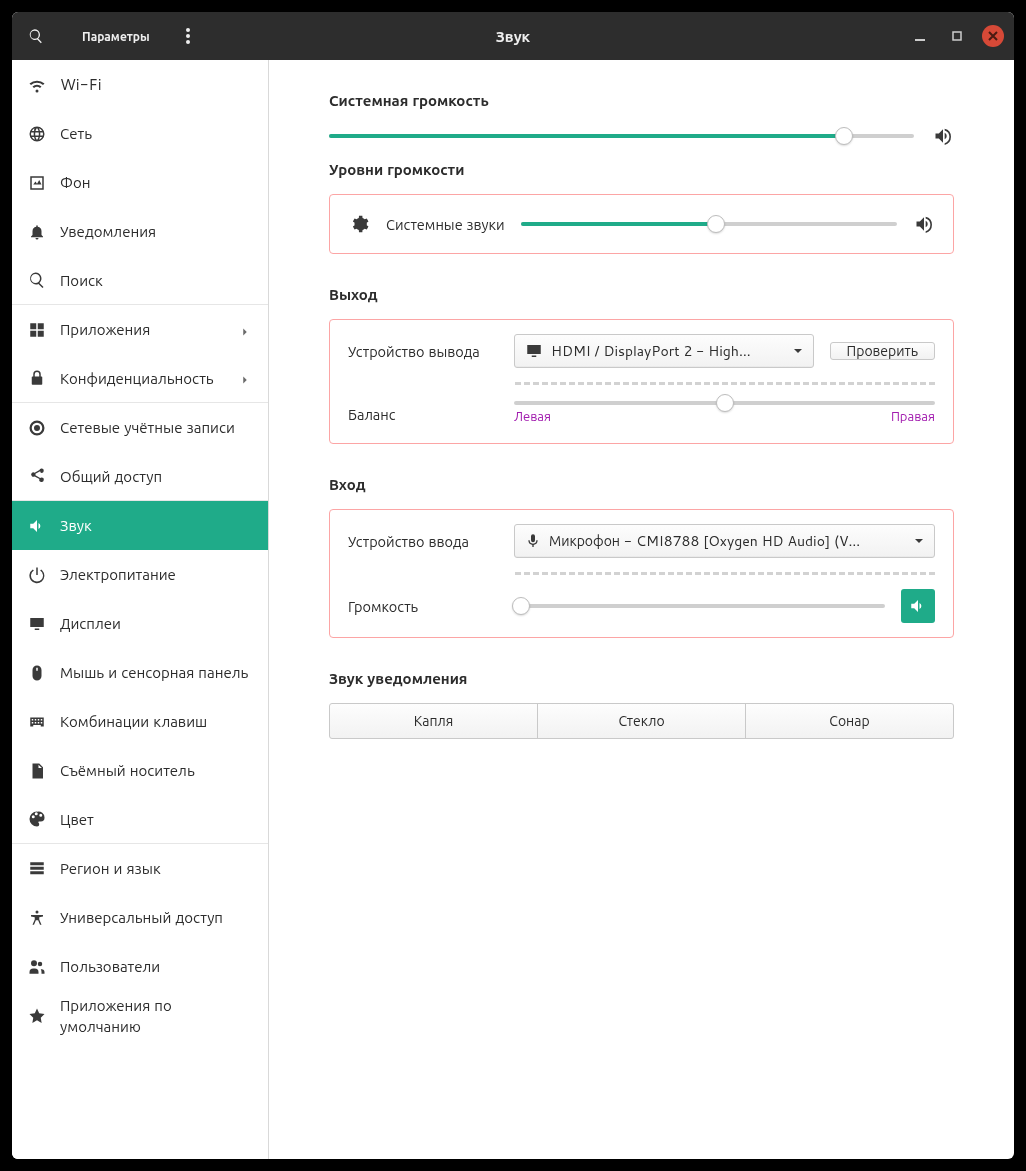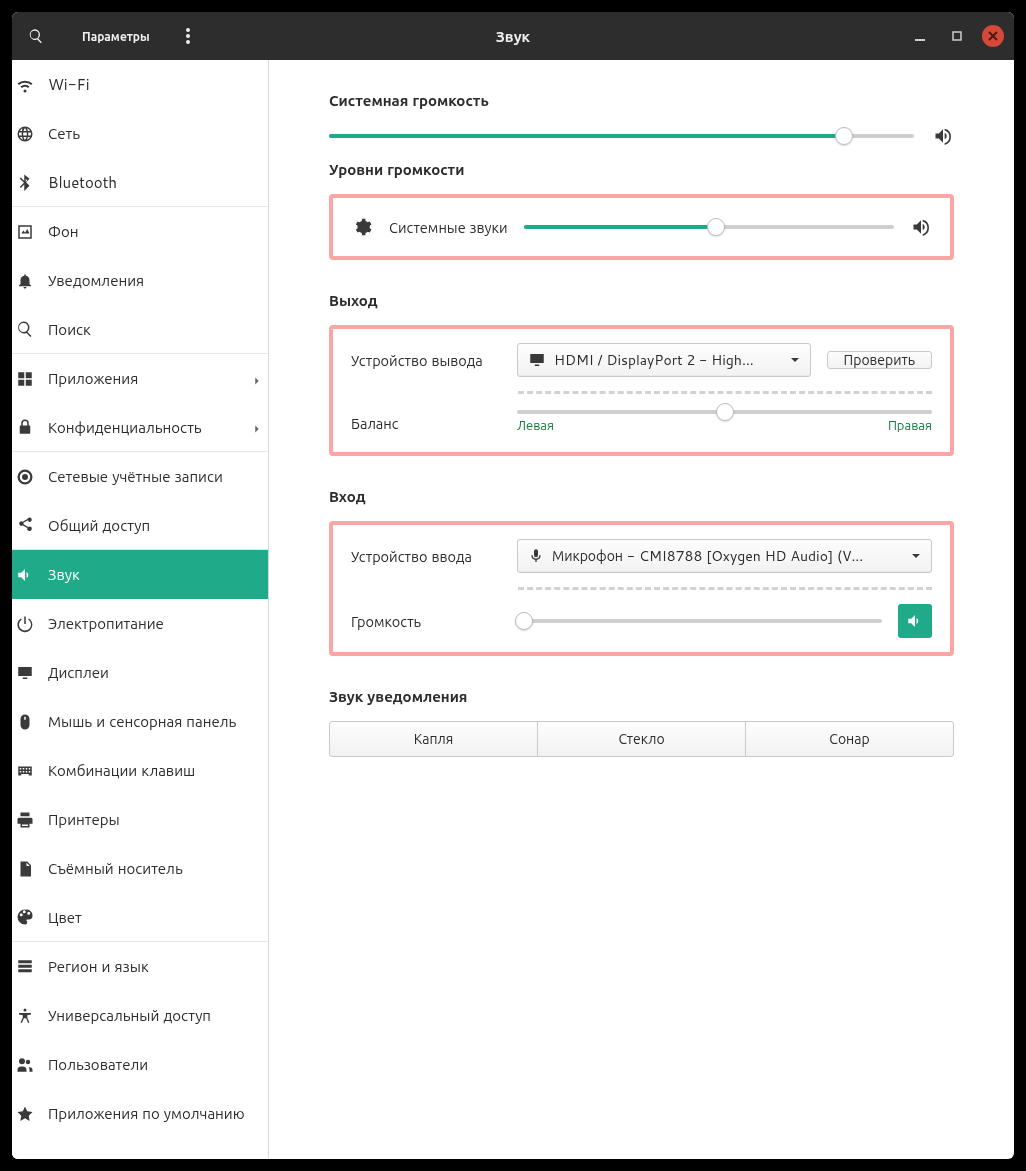--- a/index.html
+++ b/index.html
@@ -9,50 +9,50 @@
 .tb-left{display:flex;align-items:center;height:100%}
 .tb-search{width:48px;height:48px;display:flex;align-items:center;justify-content:center;cursor:pointer}
 .tb-title{padding:0 22px;font-size:12px;font-weight:600}
 .tb-menu{width:32px;height:48px;display:flex;align-items:center;justify-content:center;cursor:pointer}
 .tb-center{position:absolute;left:50%;transform:translateX(-50%);font-size:15px;font-weight:600}
 .tb-right{margin-left:auto;display:flex;align-items:center;padding-right:10px;gap:14px}
 .tb-btn{width:22px;height:22px;display:flex;align-items:center;justify-content:center;cursor:pointer}
 .tb-close{width:22px;height:22px;border-radius:50%;background:#d64937;display:flex;align-items:center;justify-content:center;cursor:pointer}
 .body{flex:1;display:flex;overflow:hidden}
 .sidebar{width:257px;background:#fff;border-right:1px solid #d9d9d9;overflow-y:auto}
-.sb-item{height:49px;display:flex;align-items:center;padding:0 4px;cursor:pointer;border-bottom:0px solid transparent;position:relative;gap:14px;color:#2c2c2c;font-size:15px}
+.sb-item{height:49px;display:flex;align-items:center;padding:0 16px;cursor:pointer;border-bottom:0px solid transparent;position:relative;gap:14px;color:#2c2c2c;font-size:15px}
 .sb-item.sep-after{border-bottom:1px solid #e6e6e6}
 .sb-item.active{background:#1fab89;color:#fff}
 .sb-item.active .sb-icon svg{fill:#fff}
 .sb-icon{width:18px;height:18px;display:flex;align-items:center;justify-content:center}
 .sb-icon svg{fill:#3a3a3a;width:18px;height:18px}
 .sb-label{flex:1}
 .sb-chevron{width:14px;height:14px}
 .sb-chevron svg{fill:#6a6a6a;width:14px;height:14px}
 .content{flex:1;padding:30px 60px 30px 60px;overflow-y:auto;color:#2c2c2c}
 .section-title{font-size:15px;font-weight:700;margin-bottom:14px}
 .sysvol{margin-bottom:28px}
 .slider-row{display:flex;align-items:center;gap:18px}
 .slider{flex:1;height:20px;position:relative;display:flex;align-items:center}
 .track{position:absolute;left:0;right:0;height:4px;background:#cfcfcf;border-radius:2px}
 .fill{position:absolute;left:0;height:4px;background:#1fab89;border-radius:2px}
 .thumb{position:absolute;width:18px;height:18px;background:#fff;border:1px solid #bdbdbd;border-radius:50%;top:50%;transform:translate(-50%,-50%);box-shadow:0 1px 2px rgba(0,0,0,.15)}
 .vol-icon{width:22px;height:22px;display:flex;align-items:center;justify-content:center}
 .vol-icon svg{fill:#3a3a3a;width:20px;height:20px}
-.card{border:4px solid #fca5a5;border-radius:4px;margin-bottom:30px;background:#fff}
+.card{border:1px solid #fca5a5;border-radius:4px;margin-bottom:30px;background:#fff}
 .card-row{padding:14px 18px;display:flex;align-items:center;gap:16px;min-height:58px}
 .row-label{font-size:14.5px;min-width:150px}
 .row-icon{width:22px;height:22px;display:flex;align-items:center;justify-content:center}
 .row-icon svg{fill:#3a3a3a;width:20px;height:20px}
 .select{flex:1;height:34px;border:1px solid #c9c9c9;border-radius:3px;background:linear-gradient(#fdfdfd,#f2f2f2);display:flex;align-items:center;padding:0 10px;gap:8px;cursor:pointer;font-size:14px;box-shadow:inset 0 -1px 0 rgba(0,0,0,.03)}
 .select-text{flex:1;white-space:nowrap;overflow:hidden;text-overflow:ellipsis}
 .select .caret svg{fill:#3a3a3a;width:10px;height:10px}
 .btn{height:18px;padding:0 16px;border:1px solid #c9c9c9;border-radius:3px;background:linear-gradient(#fdfdfd,#f2f2f2);cursor:pointer;font-size:14px;display:flex;align-items:center}
 .balance-wrap{flex:1;display:flex;flex-direction:column;gap:4px}
-.balance-labels{display:flex;justify-content:space-between;font-size:13px;color:#15803d}
+.balance-labels{display:flex;justify-content:space-between;font-size:13px;color:#a21caf}
 .dash-under{height:0;border-top:3px dashed #d2d2d2;margin:0 18px 0 185px}
 .input-vol-icon{width:34px;height:34px;background:#1fab89;border-radius:3px;display:flex;align-items:center;justify-content:center;cursor:pointer}
 .input-vol-icon svg{fill:#fff;width:18px;height:18px}
 .alert-group{display:flex;border:1px solid #c9c9c9;border-radius:3px;overflow:hidden;background:linear-gradient(#fdfdfd,#f2f2f2)}
 .alert-btn{flex:1;height:34px;display:flex;align-items:center;justify-content:center;font-size:14px;cursor:pointer}
 .alert-btn + .alert-btn{border-left:1px solid #c9c9c9}
 .section{margin-bottom:12px}
 </style>
 </head>
 <body>
@@ -106,28 +106,20 @@
           <span class="sb-label">Wi-Fi</span>
         </div>
         <div class="sb-item">
           <span class="sb-icon">
             <svg viewBox="0 0 24 24">
               <path d="M12 2a10 10 0 100 20 10 10 0 000-20zm6.9 6h-3a16 16 0 00-1.4-3.6A8 8 0 0118.9 8zM12 4c.9 1.2 1.6 2.6 2 4h-4c.4-1.4 1.1-2.8 2-4zM4.3 14a8 8 0 010-4h3.4a18 18 0 000 4H4.3zm.8 2h3a16 16 0 001.4 3.6A8 8 0 015.1 16zm3-8h-3a8 8 0 013.4-3.6A16 16 0 008.1 8zM12 20c-.9-1.2-1.6-2.6-2-4h4c-.4 1.4-1.1 2.8-2 4zm2.3-6h-4.6a16 16 0 010-4h4.6a16 16 0 010 4zm.2 5.6A16 16 0 0015.9 16h3a8 8 0 01-4.4 3.6zM16.3 14a18 18 0 000-4h3.4a8 8 0 010 4h-3.4z"></path>
             </svg>
           </span>
           <span class="sb-label">Сеть</span>
         </div>
-        <div class="sb-item sep-after">
-          <span class="sb-icon">
-            <svg viewBox="0 0 24 24">
-              <path d="M13 7.8l1.9 1.9L13 11.6V7.8zm0 8.6l1.9-1.9L13 12.6v3.8zM11 2v8.6L6.4 6 5 7.4 10.6 13 5 18.6 6.4 20 11 15.4V24l7-7-4.6-4.6L18 7.8 11 2z"></path>
-            </svg>
-          </span>
-          <span class="sb-label">Bluetooth</span>
-        </div>
         <div class="sb-item">
           <span class="sb-icon">
             <svg viewBox="0 0 24 24">
               <path d="M3 3h18v18H3V3zm2 2v14h14V5H5zm2 9l3-4 2 3 3-5 3 6H7z"></path>
             </svg>
           </span>
           <span class="sb-label">Фон</span>
         </div>
         <div class="sb-item">
           <span class="sb-icon">
@@ -215,28 +207,20 @@
           </span>
           <span class="sb-label">Мышь и сенсорная панель</span>
         </div>
         <div class="sb-item">
           <span class="sb-icon">
             <svg viewBox="0 0 24 24">
               <path d="M3 6h18v12H3V6zm2 2v2h2V8H5zm4 0v2h2V8H9zm4 0v2h2V8h-2zm4 0v2h2V8h-2zM5 12v2h2v-2H5zm4 0v2h2v-2H9zm4 0v2h2v-2h-2zm4 0v2h2v-2h-2zM7 16v2h10v-2H7z"></path>
             </svg>
           </span>
           <span class="sb-label">Комбинации клавиш</span>
-        </div>
-        <div class="sb-item">
-          <span class="sb-icon">
-            <svg viewBox="0 0 24 24">
-              <path d="M6 2h12v5H6V2zM4 9h16a2 2 0 012 2v6h-4v5H6v-5H2v-6a2 2 0 012-2zm4 9v2h8v-2H8z"></path>
-            </svg>
-          </span>
-          <span class="sb-label">Принтеры</span>
         </div>
         <div class="sb-item">
           <span class="sb-icon">
             <svg viewBox="0 0 24 24">
               <path d="M6 2h9l5 5v15H6V2zm8 1.5V8h4.5L14 3.5z"></path>
             </svg>
           </span>
           <span class="sb-label">Съёмный носитель</span>
         </div>
         <div class="sb-item sep-after">

